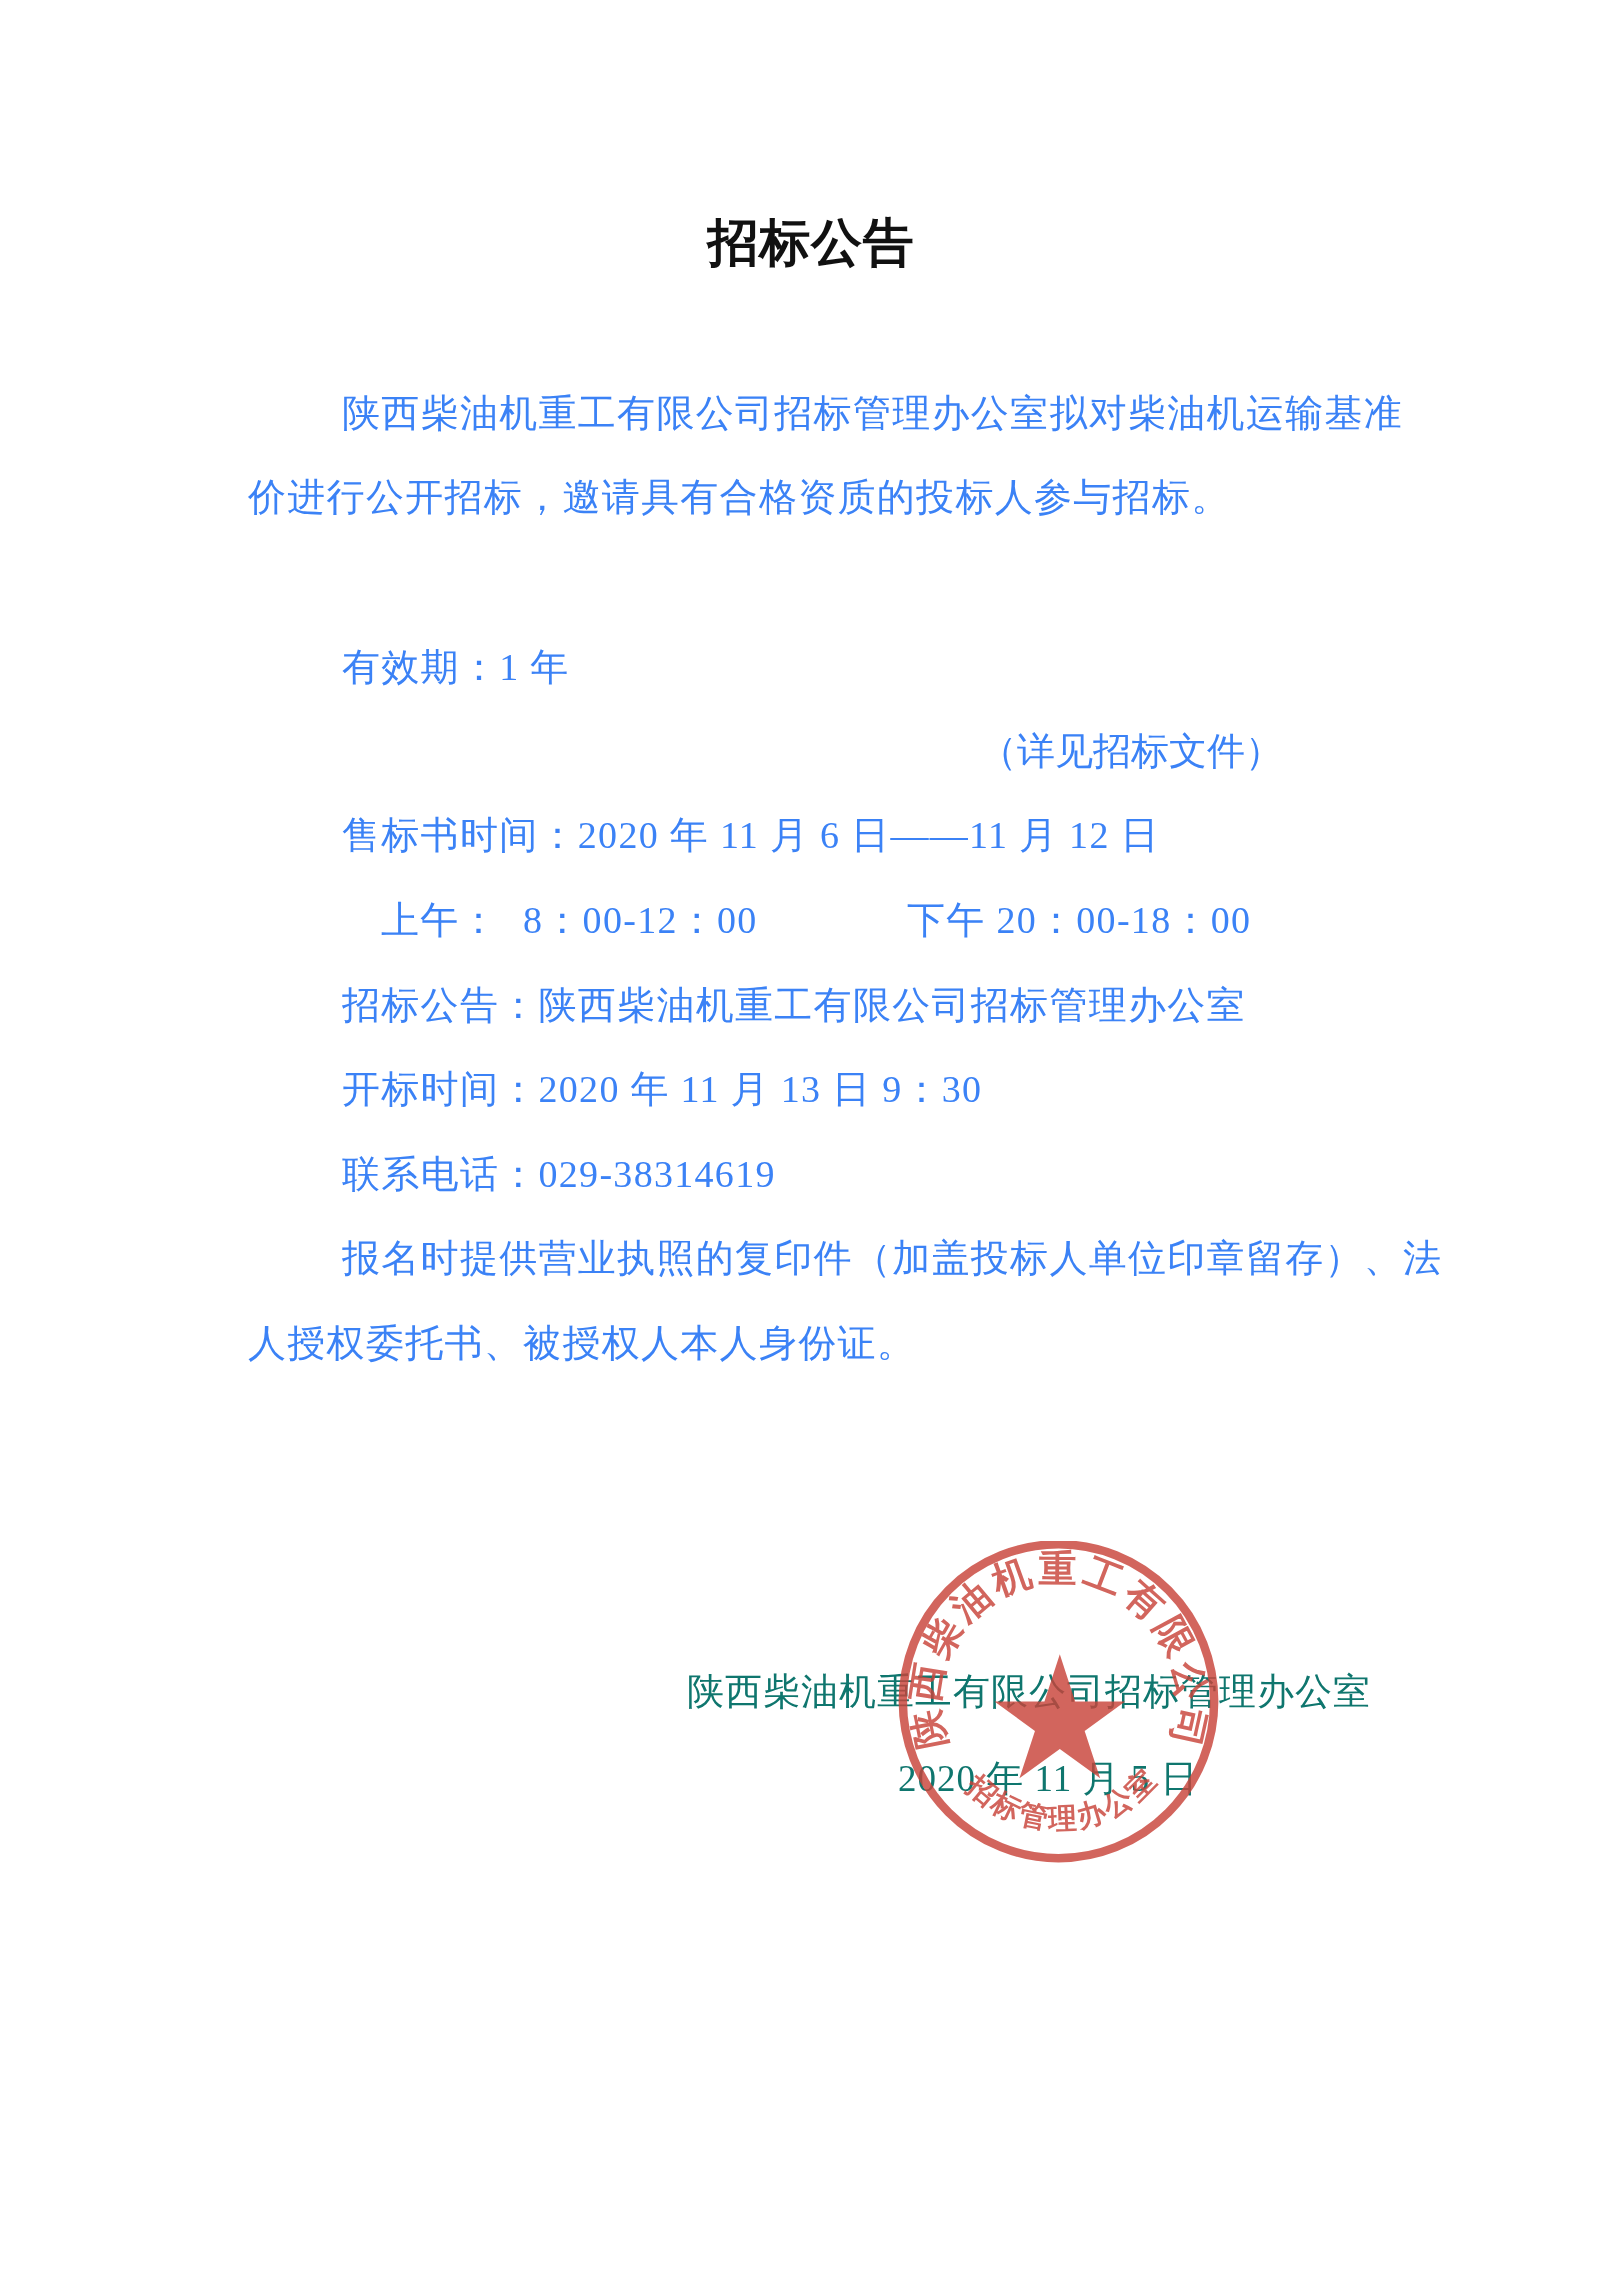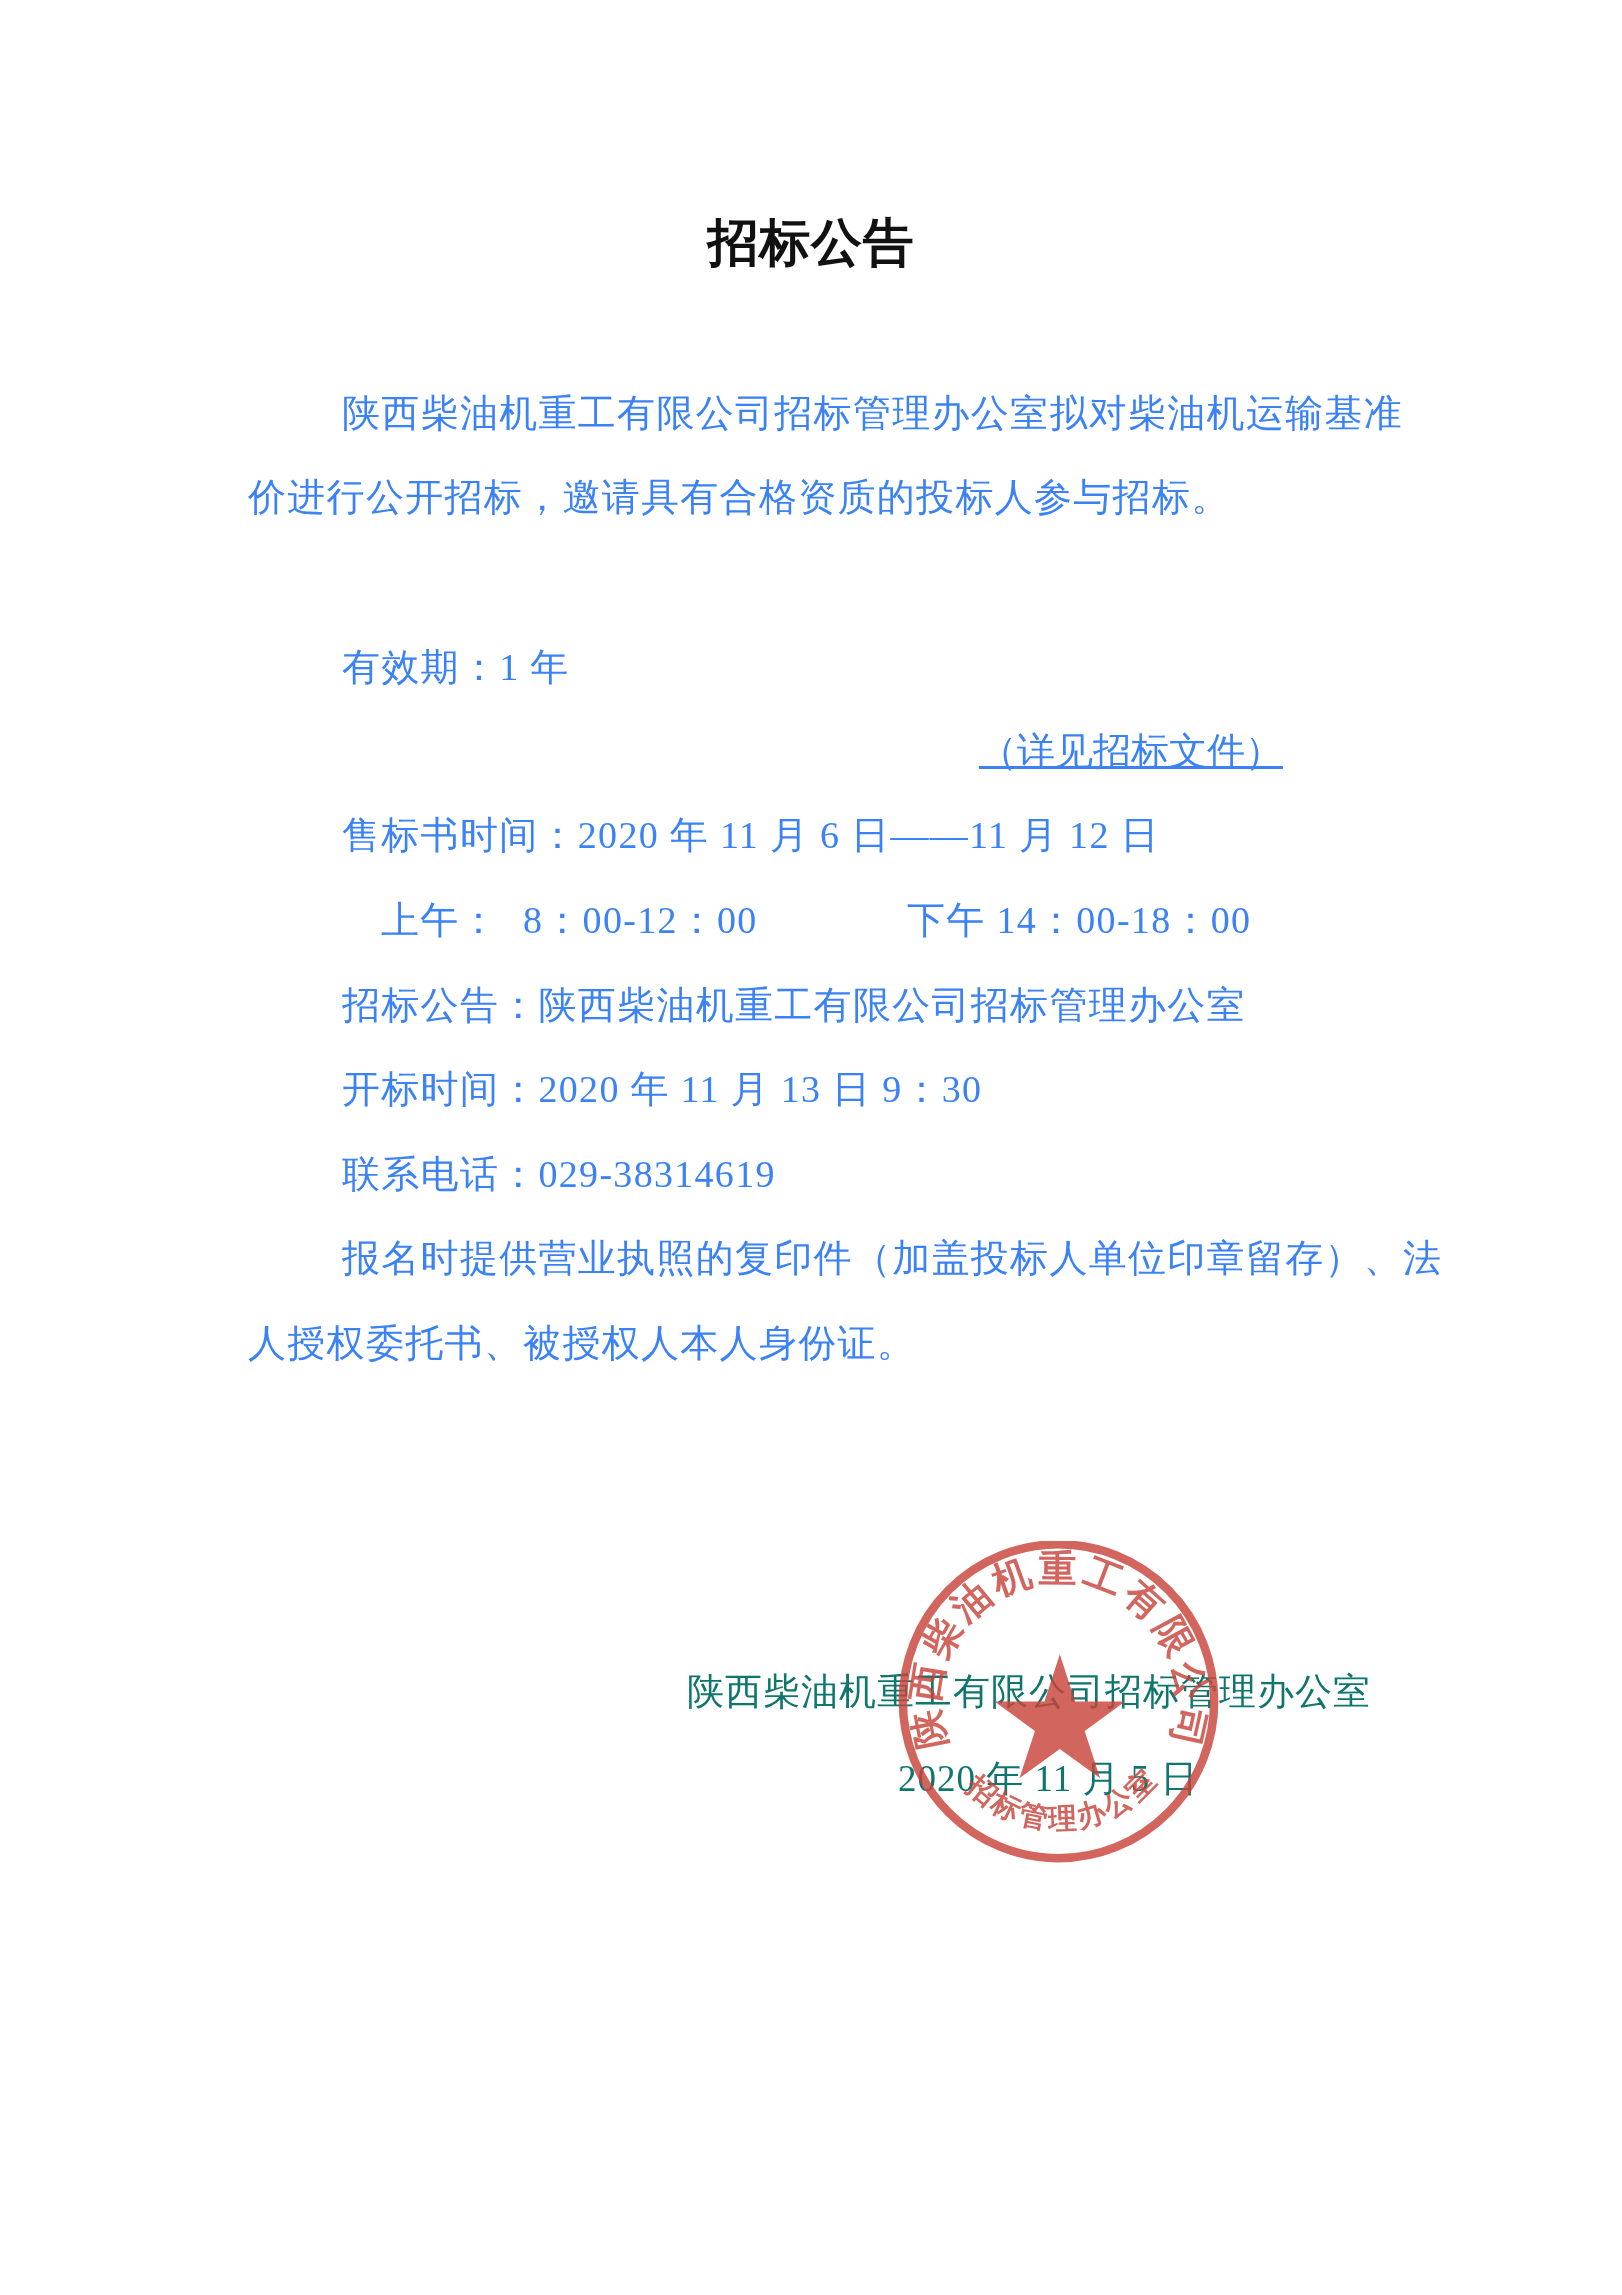--- a/index.html
+++ b/index.html
@@ -63,27 +63,27 @@
 <body>
 
 <div class="page">
 
   <div class="doc-title">招标公告</div>
 
   <div class="ln" style="top:394px;  left:342px;">陕西柴油机重工有限公司招标管理办公室拟对柴油机运输基准</div>
   <div class="ln" style="top:478px;  left:248px;">价进行公开招标，邀请具有合格资质的投标人参与招标。</div>
 
   <div class="ln" style="top:648px;  left:342px;">有效期：1 年</div>
-  <div class="ln" style="top:732px; left:979px; letter-spacing:0;text-decoration:underline;">（详见招标文件）</div>
+  <div class="ln" style="top:732px; left:979px; letter-spacing:0;">（详见招标文件）</div>
   <div class="ln" style="top:816px; left:342px;">售标书时间：2020 年 11 月 6 日——11 月 12 日</div>
 
   <div class="ln" style="top:901px; left:342px; width:981px;">
     <span class="seg" style="left:0;margin-left:39px;">上午：</span>
     <span class="seg" style="left:181px;">8：00-12：00</span>
-    <span class="seg" style="left:565px;">下午 14：00-18：00</span>
+    <span class="seg" style="left:565px;">下午 20：00-18：00</span>
   </div>
 
   <div class="ln" style="top:986px; left:342px;">招标公告：陕西柴油机重工有限公司招标管理办公室</div>
   <div class="ln" style="top:1070px; left:342px;">开标时间：2020 年 11 月 13 日 9：30</div>
   <div class="ln" style="top:1155px; left:342px;">联系电话：029-38314619</div>
 
   <div class="ln" style="top:1324px; left:248px;">人授权委托书、被授权人本人身份证。</div>
   <div class="ln" style="top:1239px; left:342px;">报名时提供营业执照的复印件（加盖投标人单位印章留存）、法</div>
 
   <div class="sig" style="top:1673px; left:687px;">陕西柴油机重工有限公司招标管理办公室</div>

